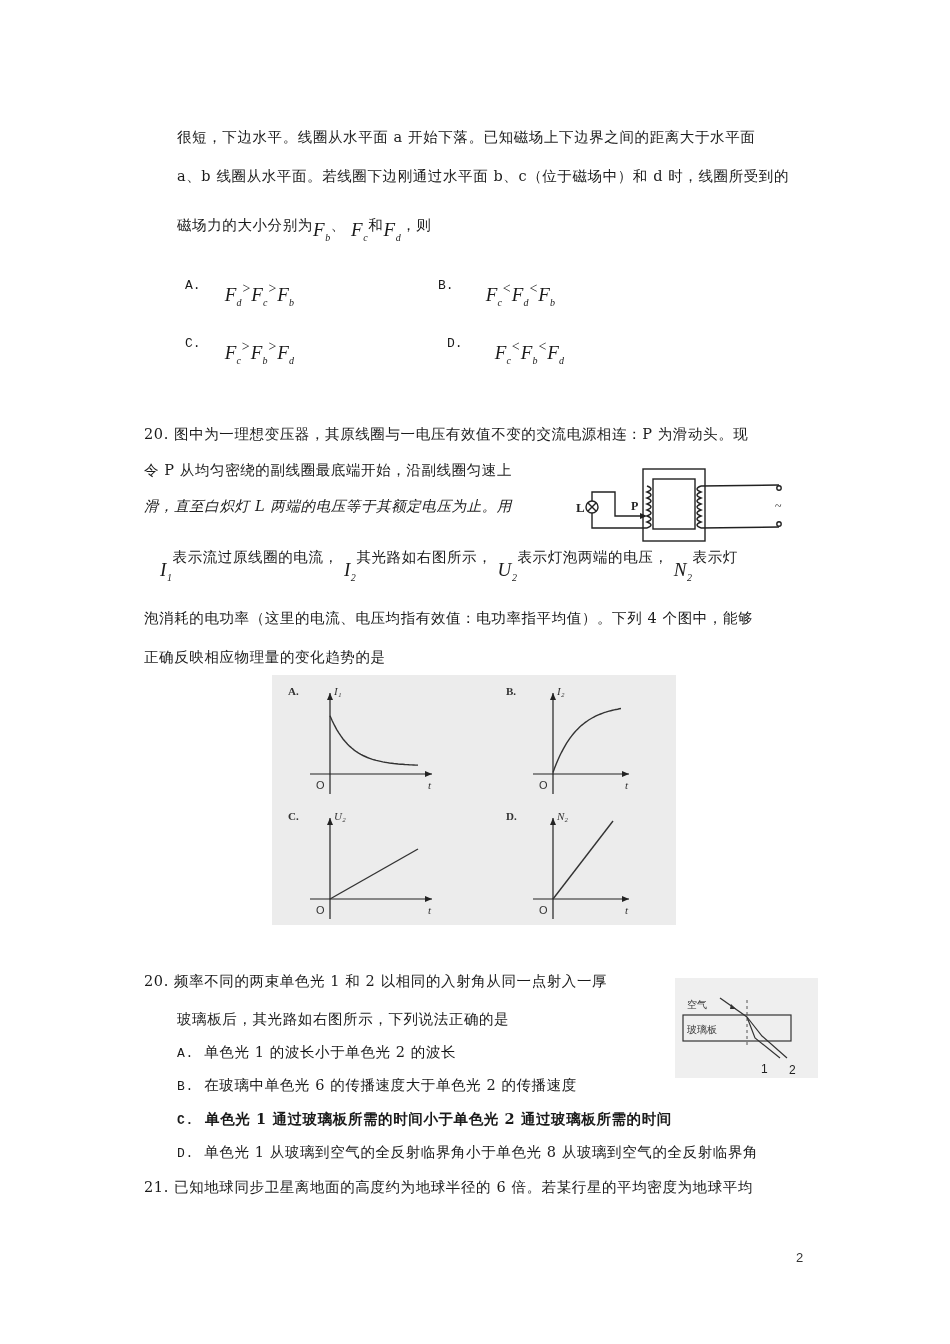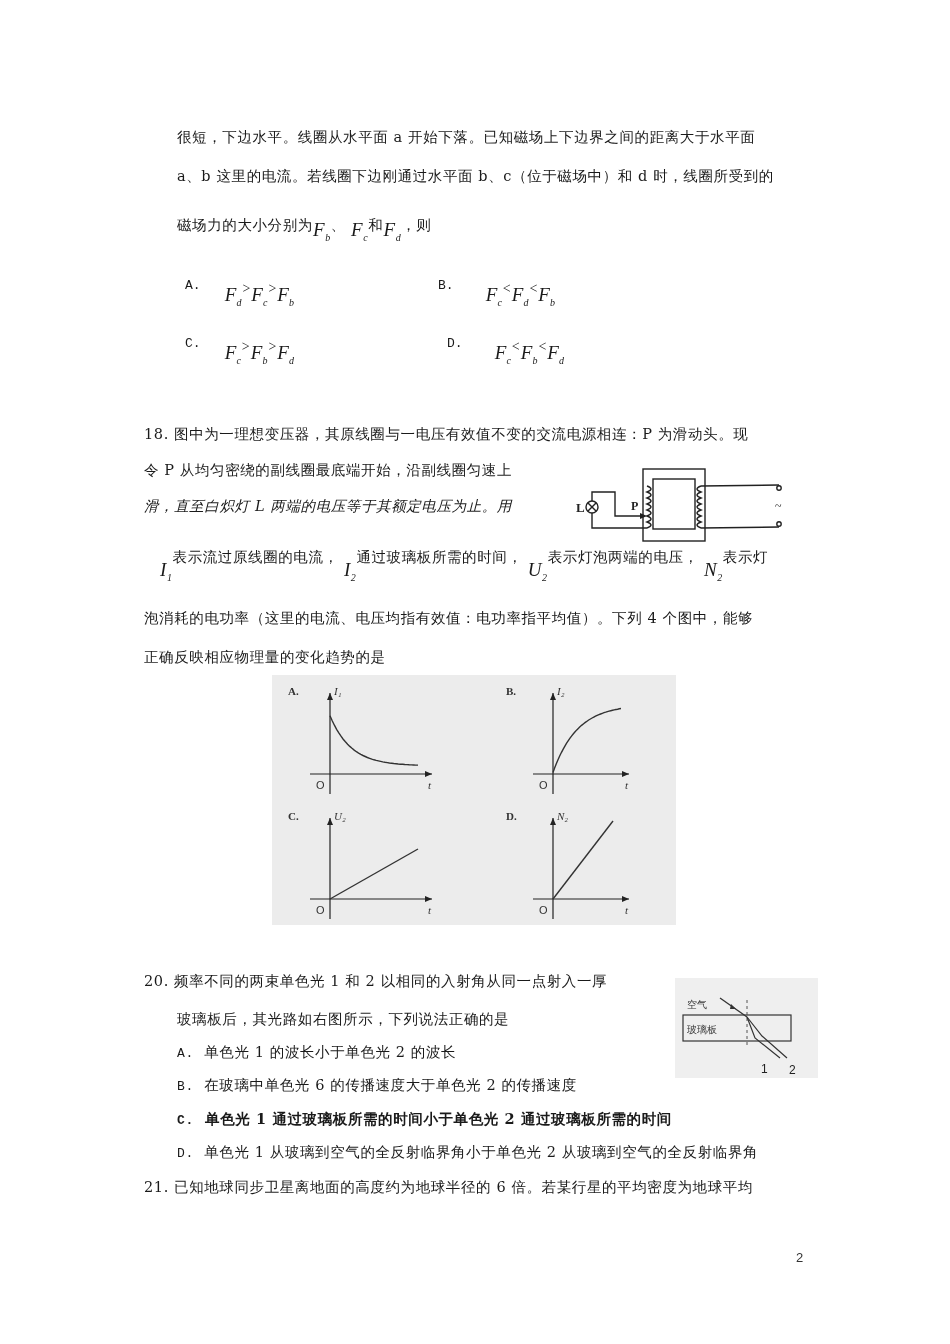--- a/index.html
+++ b/index.html
@@ -13,21 +13,21 @@
   .opt-label { font-family:"Liberation Mono", monospace; font-size:13px; }
   .graph-panel { position:absolute; left:272px; top:675px; width:404px; height:250px; background:#ececec; }
   .graph-panel svg { position:absolute; left:0; top:0; }
   .pagenum { font-family:"Liberation Sans", sans-serif; font-size:13px; color:#333; }
   .fig-bg { position:absolute; background:#efefef; }
 </style>
 </head>
 <body>
 
 <div class="abs txt" style="left:177px;top:128px;">很短，下边水平。线圈从水平面 a 开始下落。已知磁场上下边界之间的距离大于水平面</div>
-<div class="abs txt" style="left:177px;top:167px;">a、b 这里的电流。若线圈下边刚通过水平面 b、c（位于磁场中）和 d 时，线圈所受到的</div>
+<div class="abs txt" style="left:177px;top:167px;">a、b 线圈从水平面。若线圈下边刚通过水平面 b、c（位于磁场中）和 d 时，线圈所受到的</div>
 <div class="abs txt" style="left:177px;top:216px;">
   <span>磁场力的大小分别为</span><span class="math" style="vertical-align:-6px;"><span>F</span><sub>b</sub></span><span>、</span>
   <span class="math" style="vertical-align:-6px;"><span>F</span><sub>c</sub></span><span>和</span><span class="math" style="vertical-align:-6px;"><span>F</span><sub>d</sub></span><span>，则</span>
 </div>
 
 <div class="abs" style="left:185px;top:278px;">
   <span class="opt-label" style="vertical-align:12px;">A.</span>
   <span style="display:inline-block;width:14px;"></span>
   <span class="math"><span>F</span><sub>d</sub></span><span class="rel">&gt;</span><span class="math"><span>F</span><sub>c</sub></span><span class="rel">&gt;</span><span class="math"><span>F</span><sub>b</sub></span>
 </div>
@@ -40,21 +40,21 @@
   <span class="opt-label" style="vertical-align:12px;">C.</span>
   <span style="display:inline-block;width:14px;"></span>
   <span class="math"><span>F</span><sub>c</sub></span><span class="rel">&gt;</span><span class="math"><span>F</span><sub>b</sub></span><span class="rel">&gt;</span><span class="math"><span>F</span><sub>d</sub></span>
 </div>
 <div class="abs" style="left:447px;top:336px;">
   <span class="opt-label" style="vertical-align:12px;">D.</span>
   <span style="display:inline-block;width:22px;"></span>
   <span class="math"><span>F</span><sub>c</sub></span><span class="rel">&lt;</span><span class="math"><span>F</span><sub>b</sub></span><span class="rel">&lt;</span><span class="math"><span>F</span><sub>d</sub></span>
 </div>
 
-<div class="abs txt" style="left:144px;top:425px;">18. 图中为一理想变压器，其原线圈与一电压有效值不变的交流电源相连：P 为滑动头。现</div>
+<div class="abs txt" style="left:144px;top:425px;">20. 图中为一理想变压器，其原线圈与一电压有效值不变的交流电源相连：P 为滑动头。现</div>
 <div class="abs txt" style="left:144px;top:461px;">令 P 从均匀密绕的副线圈最底端开始，沿副线圈匀速上</div>
 <div class="abs txt" style="left:144px;top:497px;font-style:italic;">滑，直至白炽灯 L 两端的电压等于其额定电压为止。用</div>
 
 <svg class="abs" style="left:570px;top:455px;" width="230" height="90" viewBox="0 0 230 90">
   <g fill="none" stroke="#222" stroke-width="1.4">
     <rect x="73" y="14" width="62" height="72"></rect>
     <rect x="83" y="24" width="42" height="50"></rect>
 
     <g>
       <path d="M77 31 q8 3 0 6 q8 3 0 6 q8 3 0 6 q8 3 0 6 q8 3 0 6 q8 3 0 6 q8 3 0 6"></path>
@@ -76,21 +76,21 @@
     <polyline points="22,58 22,73 77,73"></polyline>
   </g>
   <polygon points="70,58 77,61 70,64" fill="#222"></polygon>
   <text x="6" y="57" font-family="Liberation Serif, serif" font-weight="bold" font-size="13" fill="#222">L</text>
   <text x="61" y="55" font-family="Liberation Serif, serif" font-weight="bold" font-size="12" fill="#222">P</text>
   <text x="205" y="55" font-family="Liberation Serif, serif" font-size="12" fill="#222">~</text>
 </svg>
 
 <div class="abs txt" style="left:144px;top:548px;">
   <span class="math" style="vertical-align:-14px;margin-left:16px;"><span>I</span><sub>1</sub></span><span>表示流过原线圈的电流，</span>
-  <span class="math" style="vertical-align:-14px;"><span>I</span><sub>2</sub></span><span>通过玻璃板所需的时间，</span>
+  <span class="math" style="vertical-align:-14px;"><span>I</span><sub>2</sub></span><span>其光路如右图所示，</span>
   <span class="math" style="vertical-align:-14px;"><span>U</span><sub>2</sub></span><span>表示灯泡两端的电压，</span>
   <span class="math" style="vertical-align:-14px;"><span>N</span><sub>2</sub></span><span>表示灯</span>
 </div>
 <div class="abs txt" style="left:144px;top:609px;">泡消耗的电功率（这里的电流、电压均指有效值：电功率指平均值）。下列 4 个图中，能够</div>
 <div class="abs txt" style="left:144px;top:648px;">正确反映相应物理量的变化趋势的是</div>
 
 <div class="graph-panel">
   <svg width="404" height="250" viewBox="0 0 404 250" id="graphs-svg">
       <line x1="38" y1="99" x2="160" y2="99" stroke="#222" stroke-width="1.2"></line>
       <polygon points="160,99 153,96 153,102" fill="#222"></polygon>
@@ -136,21 +136,21 @@
 <div class="abs txt" style="left:177px;top:1043px;">
   <span class="opt-label">A.</span>&nbsp;&nbsp;<span>单色光 1 的波长小于单色光 2 的波长</span>
 </div>
 <div class="abs txt" style="left:177px;top:1076px;">
   <span class="opt-label">B.</span>&nbsp;&nbsp;<span>在玻璃中单色光 6 的传播速度大于单色光 2  的传播速度</span>
 </div>
 <div class="abs txt" style="left:177px;top:1110px;font-weight:bold;">
   <span class="opt-label">C.</span>&nbsp;&nbsp;<span>单色光 1 通过玻璃板所需的时间小于单色光 2 通过玻璃板所需的时间</span>
 </div>
 <div class="abs txt" style="left:177px;top:1143px;">
-  <span class="opt-label">D.</span>&nbsp;&nbsp;<span>单色光 1 从玻璃到空气的全反射临界角小于单色光 2 从玻璃到空气的全反射临界角</span>
+  <span class="opt-label">D.</span>&nbsp;&nbsp;<span>单色光 1 从玻璃到空气的全反射临界角小于单色光 8 从玻璃到空气的全反射临界角</span>
 </div>
 
 <div class="fig-bg" style="left:675px;top:978px;width:143px;height:100px;"></div>
 <svg class="abs" style="left:675px;top:978px;" width="143" height="100" viewBox="0 0 143 100">
   <rect x="8" y="37" width="108" height="26" fill="none" stroke="#333" stroke-width="1.2"></rect>
   <line x1="72" y1="22" x2="72" y2="70" stroke="#555" stroke-width="1" stroke-dasharray="3,3"></line>
   <line x1="45" y1="20" x2="72" y2="39" stroke="#333" stroke-width="1.3"></line>
   <polygon points="56,26 61,31 55,31" fill="#333"></polygon>
   <polyline points="72,39 80,60 105,80" fill="none" stroke="#333" stroke-width="1.2"></polyline>
   <polyline points="72,39 87,58 112,80" fill="none" stroke="#333" stroke-width="1.2"></polyline>

